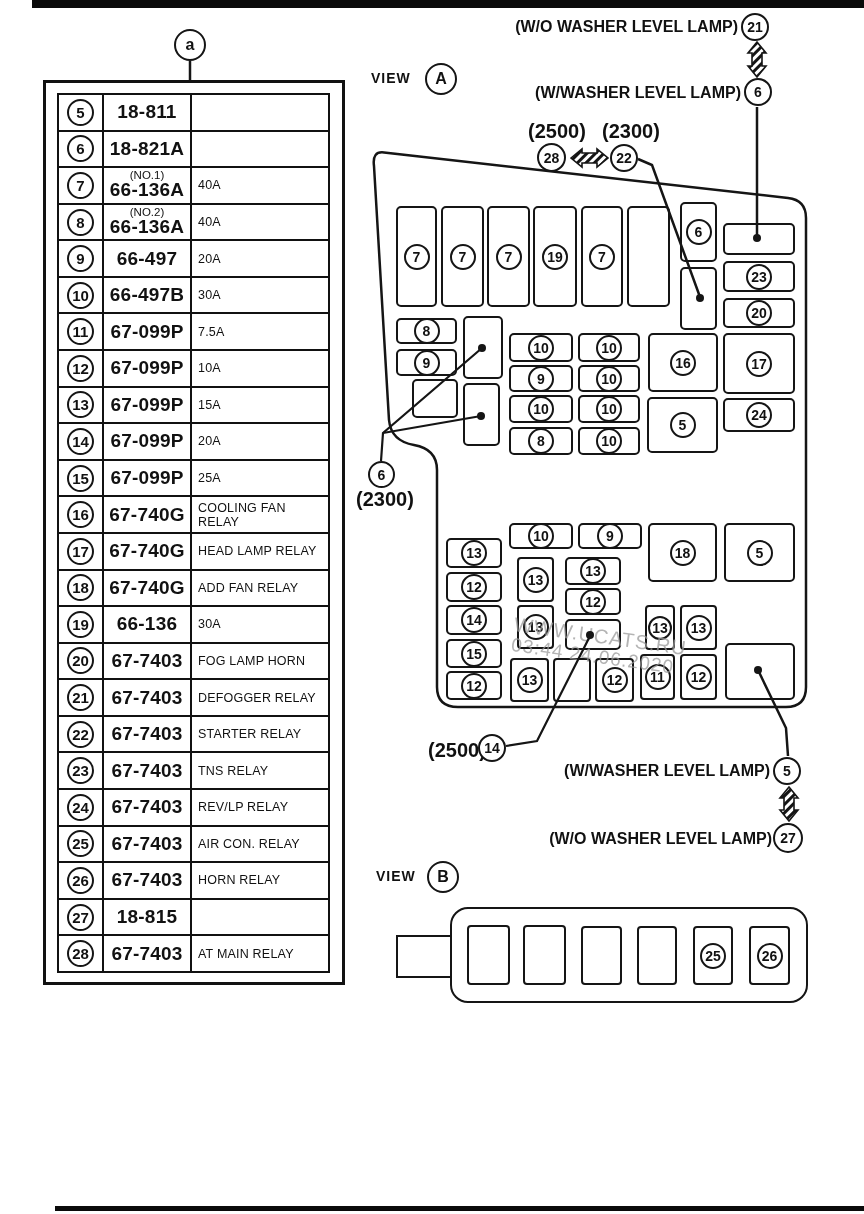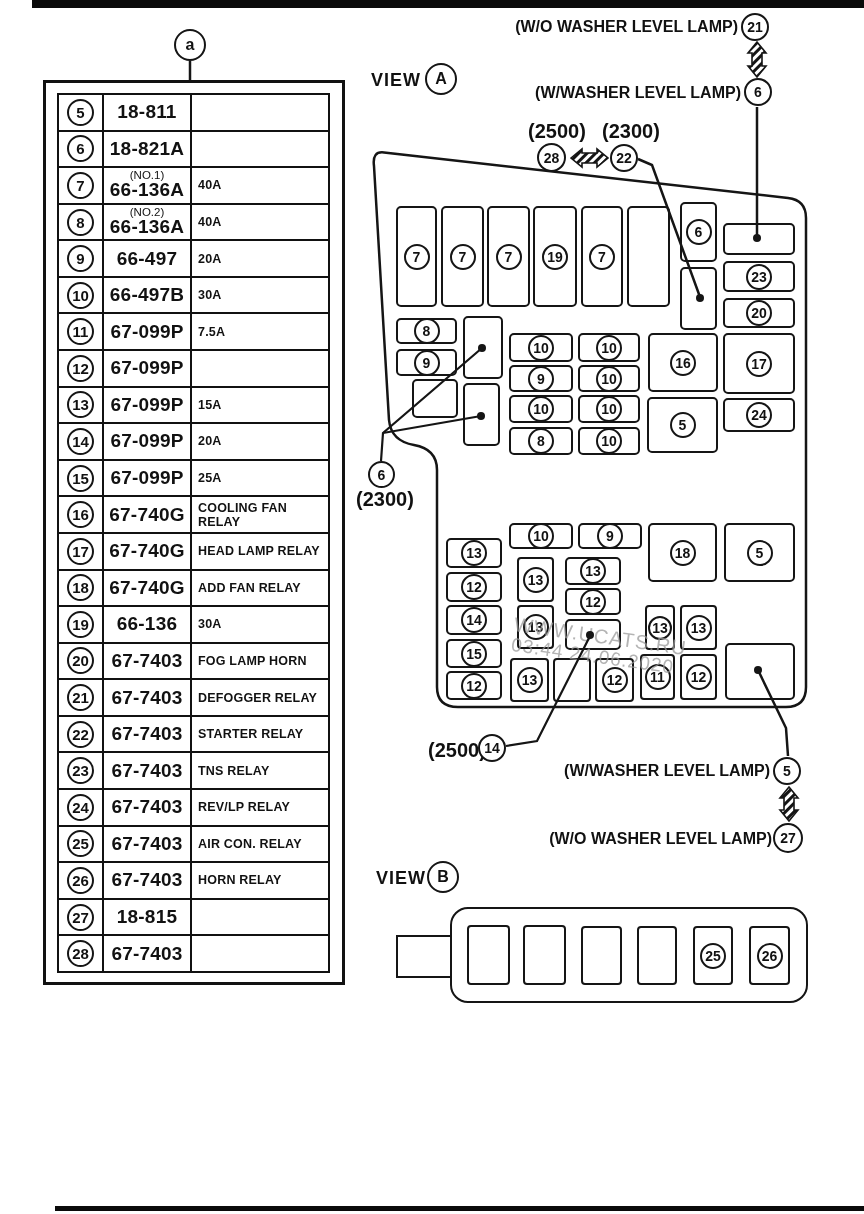--- a/index.html
+++ b/index.html
@@ -14,34 +14,34 @@
       display:flex;align-items:center;justify-content:center;}
   .bx.sq{border-radius:4px;}
   
   .nc{display:flex;align-items:center;justify-content:center;border:2px solid #151515;
       border-radius:50%;width:26px;height:26px;font-size:14px;font-weight:600;
       background:#fff;line-height:1;}
   .nc.big{width:32px;height:32px;font-size:16px;}
   
   .lbl{position:absolute;font-size:16px;font-weight:600;white-space:nowrap;}
   .small-lbl{position:absolute;font-size:20px;font-weight:600;white-space:nowrap;}
-  .viewlbl{position:absolute;font-size:18px;font-weight:700;letter-spacing:1px;}
+  .viewlbl{position:absolute;font-size:14px;font-weight:700;letter-spacing:1px;}
   
   #table-outer{position:absolute;left:43px;top:80px;width:302px;height:905px;border:3px solid #111;}
   #parts-rows{position:absolute;left:57px;top:93px;width:273px;height:880px;
               border:2.5px solid #111;display:flex;flex-direction:column;background:#fff;}
   .trow{flex:1;display:grid;grid-template-columns:45px 88px 1fr;border-top:2px solid #111;min-height:0;}
   .trow:first-child{border-top:none;}
   .tc{display:flex;flex-direction:column;align-items:center;justify-content:center;overflow:hidden;}
   .c1,.c2{border-right:2px solid #111;}
   .c3{align-items:flex-start;padding-left:6px;}
   .tnc{width:27px;height:27px;font-size:15px;}
   .pnum{font-size:19px;font-weight:700;letter-spacing:0.2px;}
   .ppre{font-size:11.5px;font-weight:500;margin-bottom:-2px;}
-  .pdesc{font-size:12.5px;font-weight:700;letter-spacing:0.2px;}
+  .pdesc{font-size:12.5px;font-weight:400;letter-spacing:0.2px;}
   
   #watermark{position:absolute;left:512px;top:626px;transform:rotate(8deg);
              color:#9b9b9b;opacity:0.75;line-height:1.05;pointer-events:none;}
   #watermark .w1{font-size:20px;letter-spacing:1px;}
   #watermark .w2{font-size:19px;letter-spacing:1px;}
   svg.overlay{position:absolute;left:0;top:0;pointer-events:none;}
 </style>
 </head>
 <body>
 
@@ -146,20 +146,23 @@
     </div>
 
     <div class="trow">
       <div class="tc c1">
         <span class="nc tnc num">12</span>
       </div>
       <div class="tc c2">
 
         <span class="pnum">67-099P</span>
       </div>
+      <div class="tc c3">
+        <span class="pdesc">10A</span>
+      </div>
     </div>
 
     <div class="trow">
       <div class="tc c1">
         <span class="nc tnc num">13</span>
       </div>
       <div class="tc c2">
 
         <span class="pnum">67-099P</span>
       </div>
@@ -350,20 +353,23 @@
       </div>
     </div>
 
     <div class="trow">
       <div class="tc c1">
         <span class="nc tnc num">28</span>
       </div>
       <div class="tc c2">
 
         <span class="pnum">67-7403</span>
+      </div>
+      <div class="tc c3">
+        <span class="pdesc">AT MAIN  RELAY</span>
       </div>
     </div>
   </div>
 
   <span class="viewlbl" style="left:371px;top:70px">VIEW</span>
   <div class="nc big abs" style="left:425px;top:63px">A</div>
 
   <span class="lbl" style="top:18px;right:126px">(W/O WASHER LEVEL LAMP)</span>
   <div class="nc abs" style="left:741px;top:13px;width:28px;height:28px">21</div>
   <span class="lbl" style="top:84px;right:123px">(W/WASHER LEVEL LAMP)</span>

